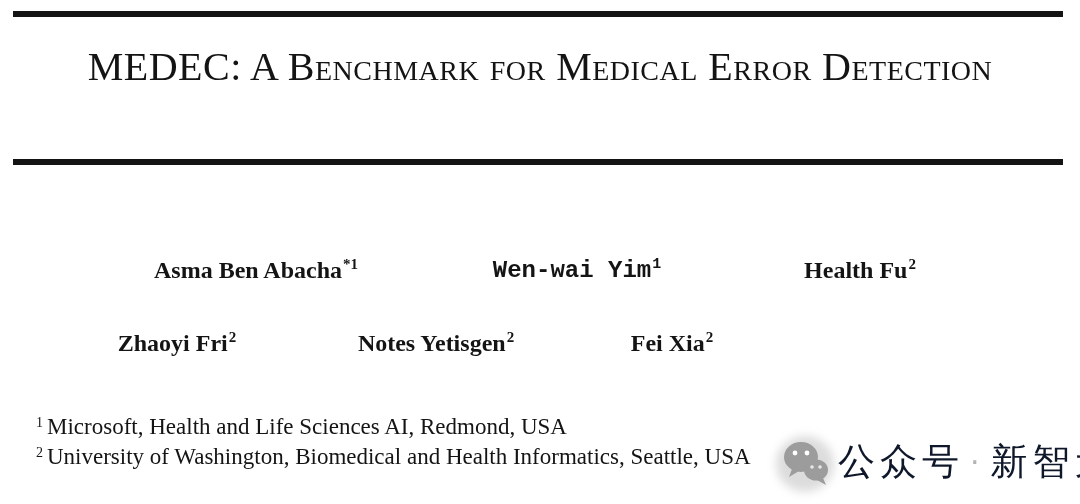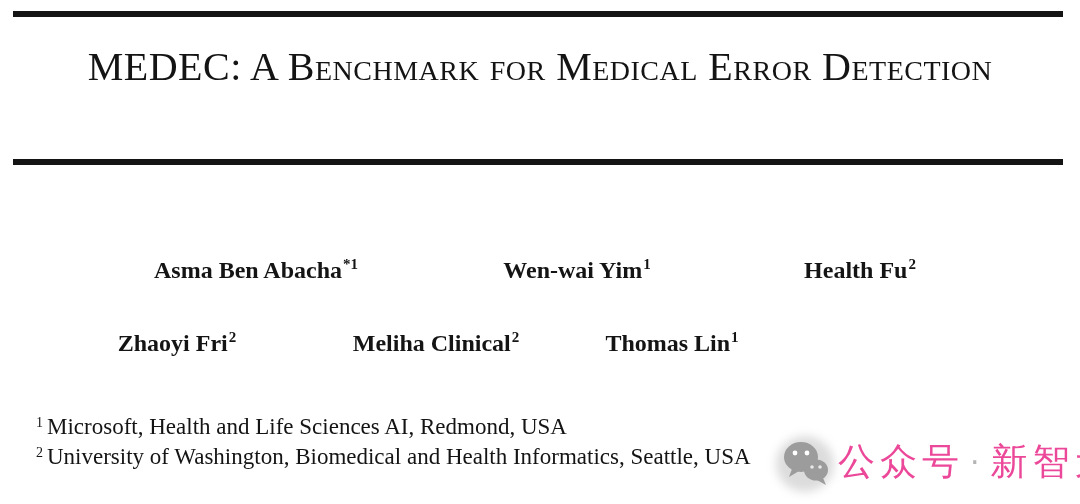--- a/index.html
+++ b/index.html
@@ -32,21 +32,21 @@
   }
 
   .authors-row { position: absolute; left: 0; width: 1080px; height: 34px; }
   .authors-row-1 { top: 257px; }
   .authors-row-2 { top: 330px; }
   .author {
     position: absolute; transform: translateX(-50%);
     font-weight: 700; font-size: 24px; white-space: nowrap; color: #141414;
   }
   .authors-row-1 .author:nth-child(1) { left: 256px; }
-  .authors-row-1 .author:nth-child(2) { left: 577px; }
+  .authors-row-1 .author:nth-child(2) { left: 577px; font-family: Liberation Mono, monospace; }
   .authors-row-1 .author:nth-child(3) { left: 860px; }
   .authors-row-2 .author:nth-child(1) { left: 177px; }
   .authors-row-2 .author:nth-child(2) { left: 436px; }
   .authors-row-2 .author:nth-child(3) { left: 672px; }
   .authors-row-2 .author:nth-child(4) { left: 895px; }
   .author .sup {
     font-size: 15px; position: relative; top: -9px; margin-left: 1px; font-weight: 700;
   }
 
   .affiliations {
@@ -66,21 +66,21 @@
   }
   .watermark-halo {
     position: absolute; left: -6px; top: 0px; width: 58px; height: 56px;
     border-radius: 50%;
     background: rgba(140,140,140,0.30);
     filter: blur(5px);
   }
   .wm-icon { position: relative; width: 48px; height: 52px; margin-right: 8px; }
   .wm-text {
     font-family: "DejaVu Sans", sans-serif;
-    font-size: 37px; color: #ec4899; letter-spacing: 5px; white-space: nowrap;
+    font-size: 37px; color: #0f172a; letter-spacing: 5px; white-space: nowrap;
     font-weight: 400;
   }
   .wm-sep { font-size: 30px; margin: 0 6px; color: #b4b4b4; }
 </style>
 </head>
 <body>
 
 <div class="page">
 
   <div class="rule rule-top"></div>
@@ -92,22 +92,22 @@
   <div class="rule rule-bottom"></div>
 
   <div class="authors-row authors-row-1">
     <span class="author"><span>Asma Ben Abacha</span><span class="sup">*1</span></span>
     <span class="author"><span>Wen-wai Yim</span><span class="sup">1</span></span>
     <span class="author"><span>Health Fu</span><span class="sup">2</span></span>
   </div>
 
   <div class="authors-row authors-row-2">
     <span class="author"><span>Zhaoyi Fri</span><span class="sup">2</span></span>
-    <span class="author"><span>Meliha Clinical</span><span class="sup">2</span></span>
-    <span class="author"><span>Thomas Lin</span><span class="sup">1</span></span>
+    <span class="author"><span>Notes Yetisgen</span><span class="sup">2</span></span>
+    <span class="author"><span>Fei Xia</span><span class="sup">2</span></span>
   </div>
 
   <div class="affiliations">
     <div class="aff-line"><span class="aff-marker">1</span><span>Microsoft, Health and Life Sciences AI, Redmond, USA</span></div>
     <div class="aff-line"><span class="aff-marker">2</span><span>University of Washington, Biomedical and Health Informatics, Seattle, USA</span></div>
   </div>
 
   <div class="watermark">
     <div class="watermark-halo"></div>
     <span class="wm-icon">

